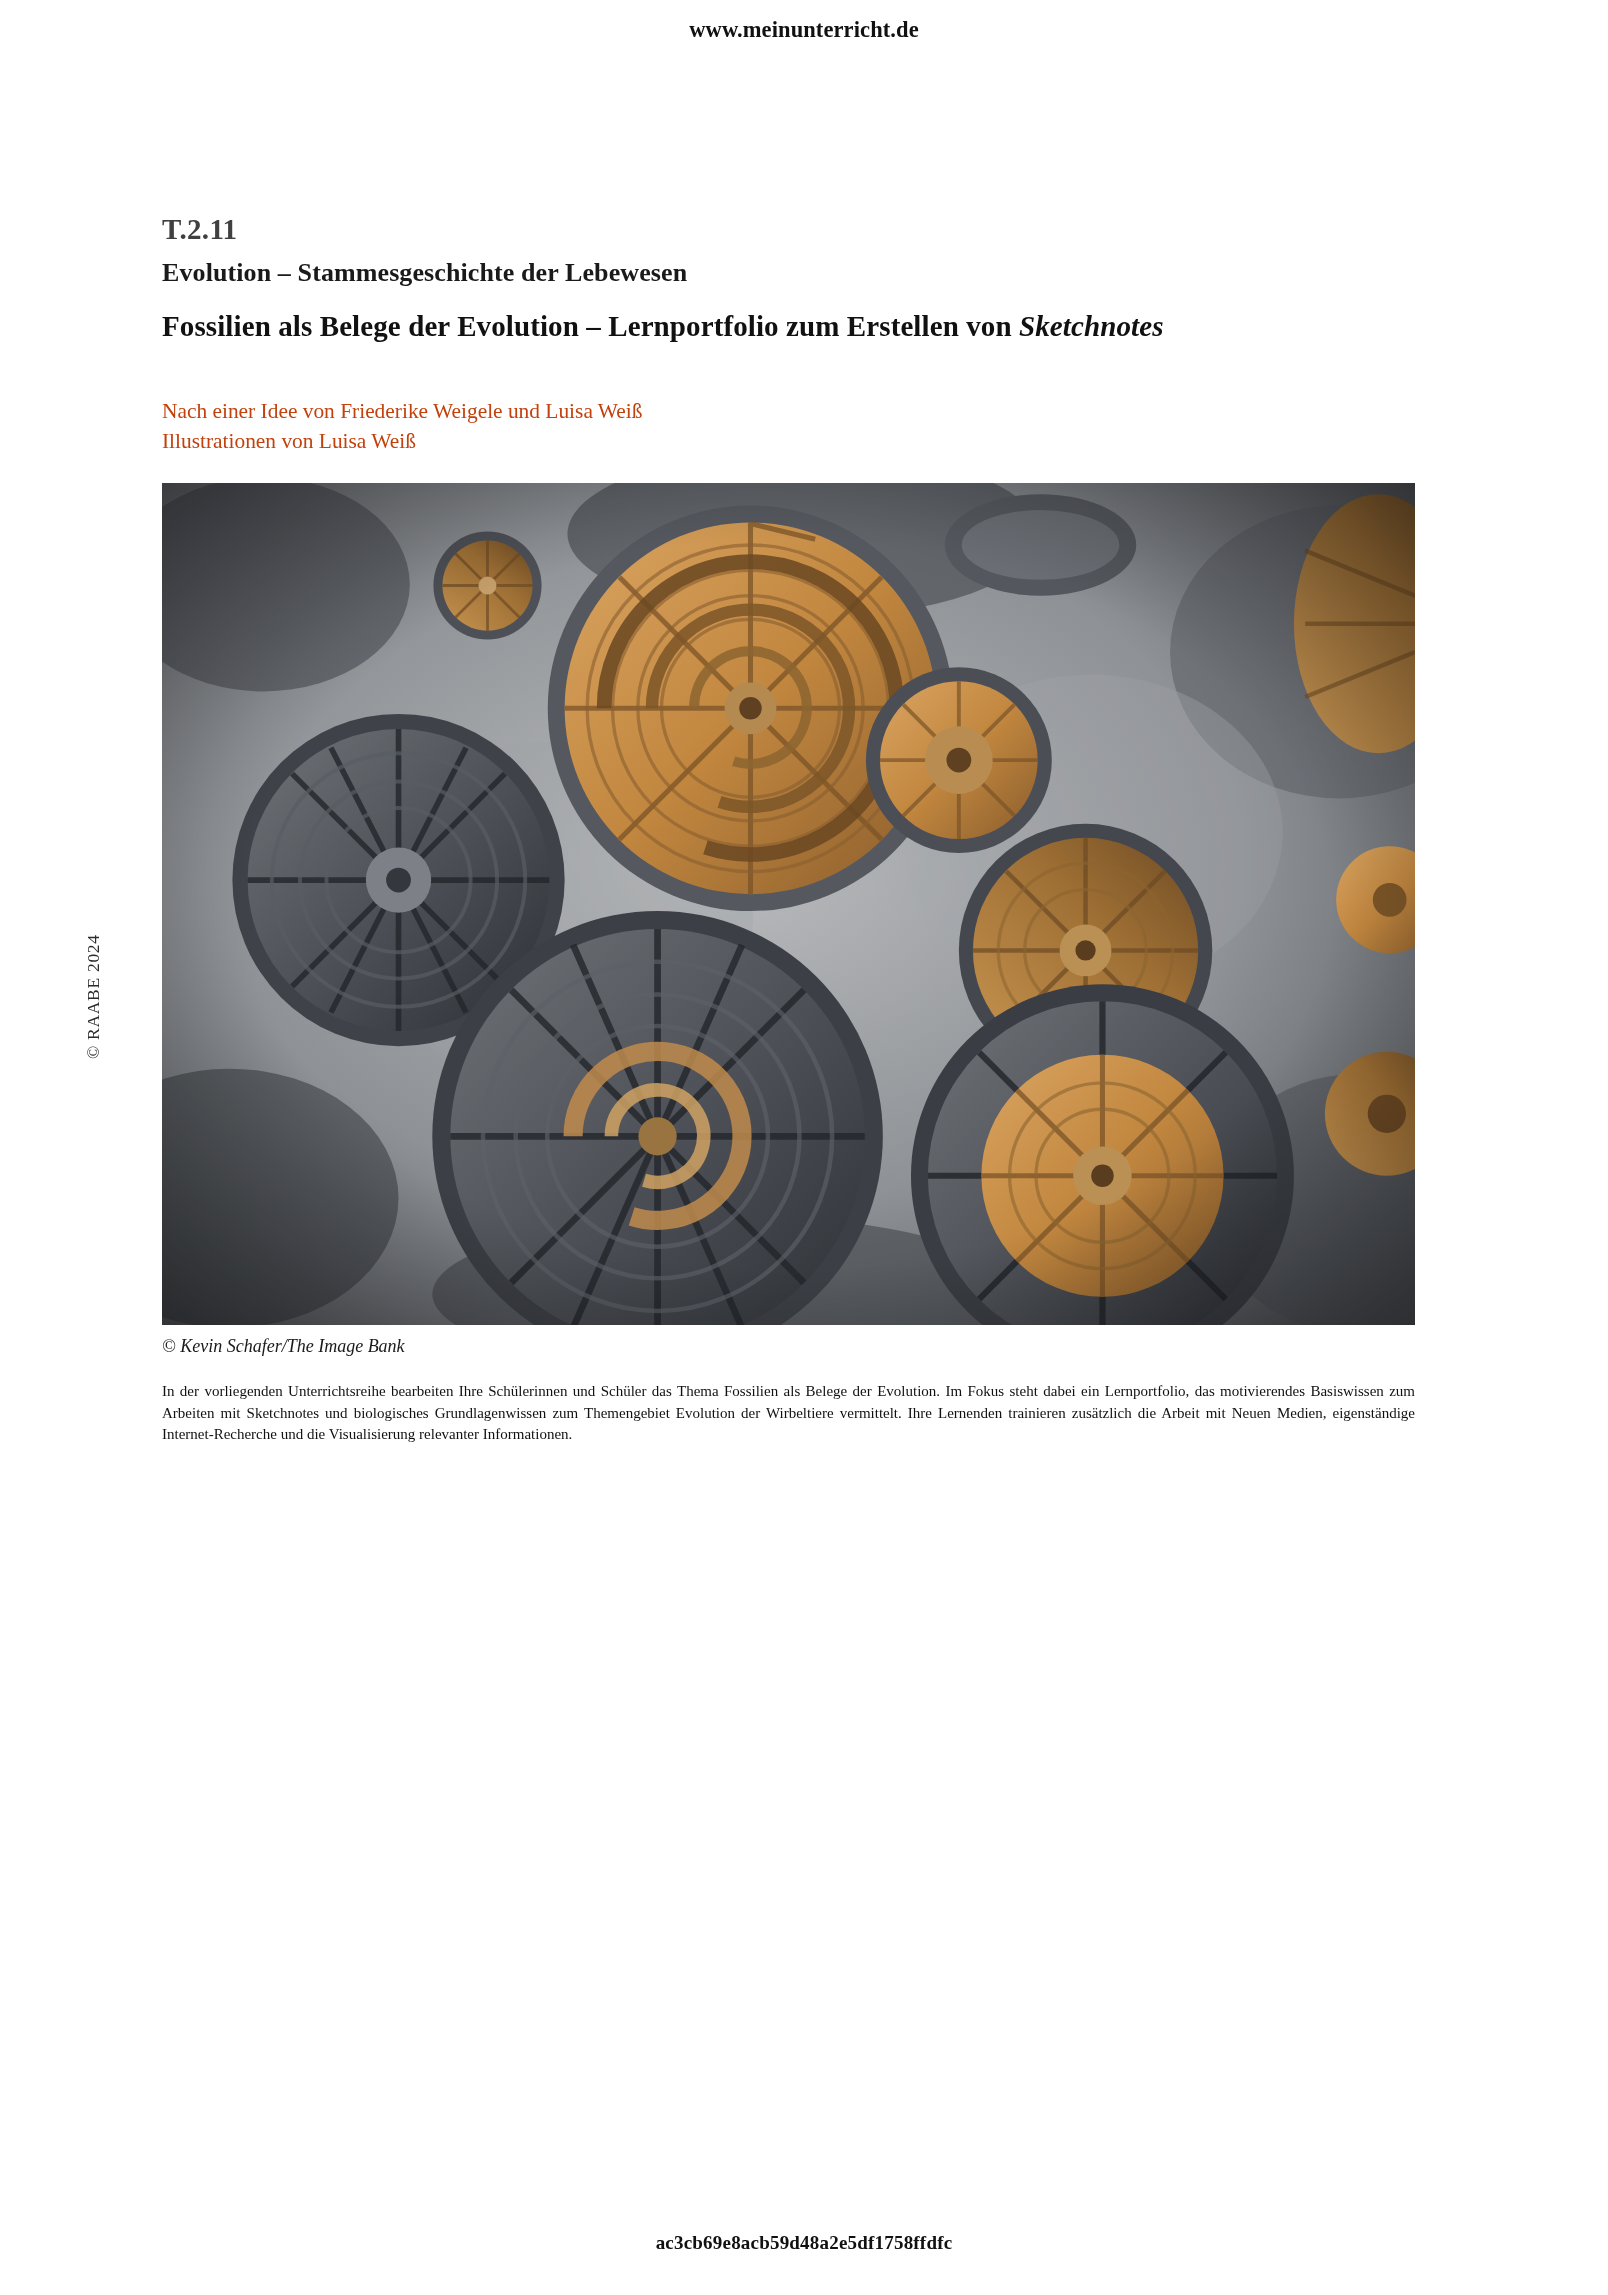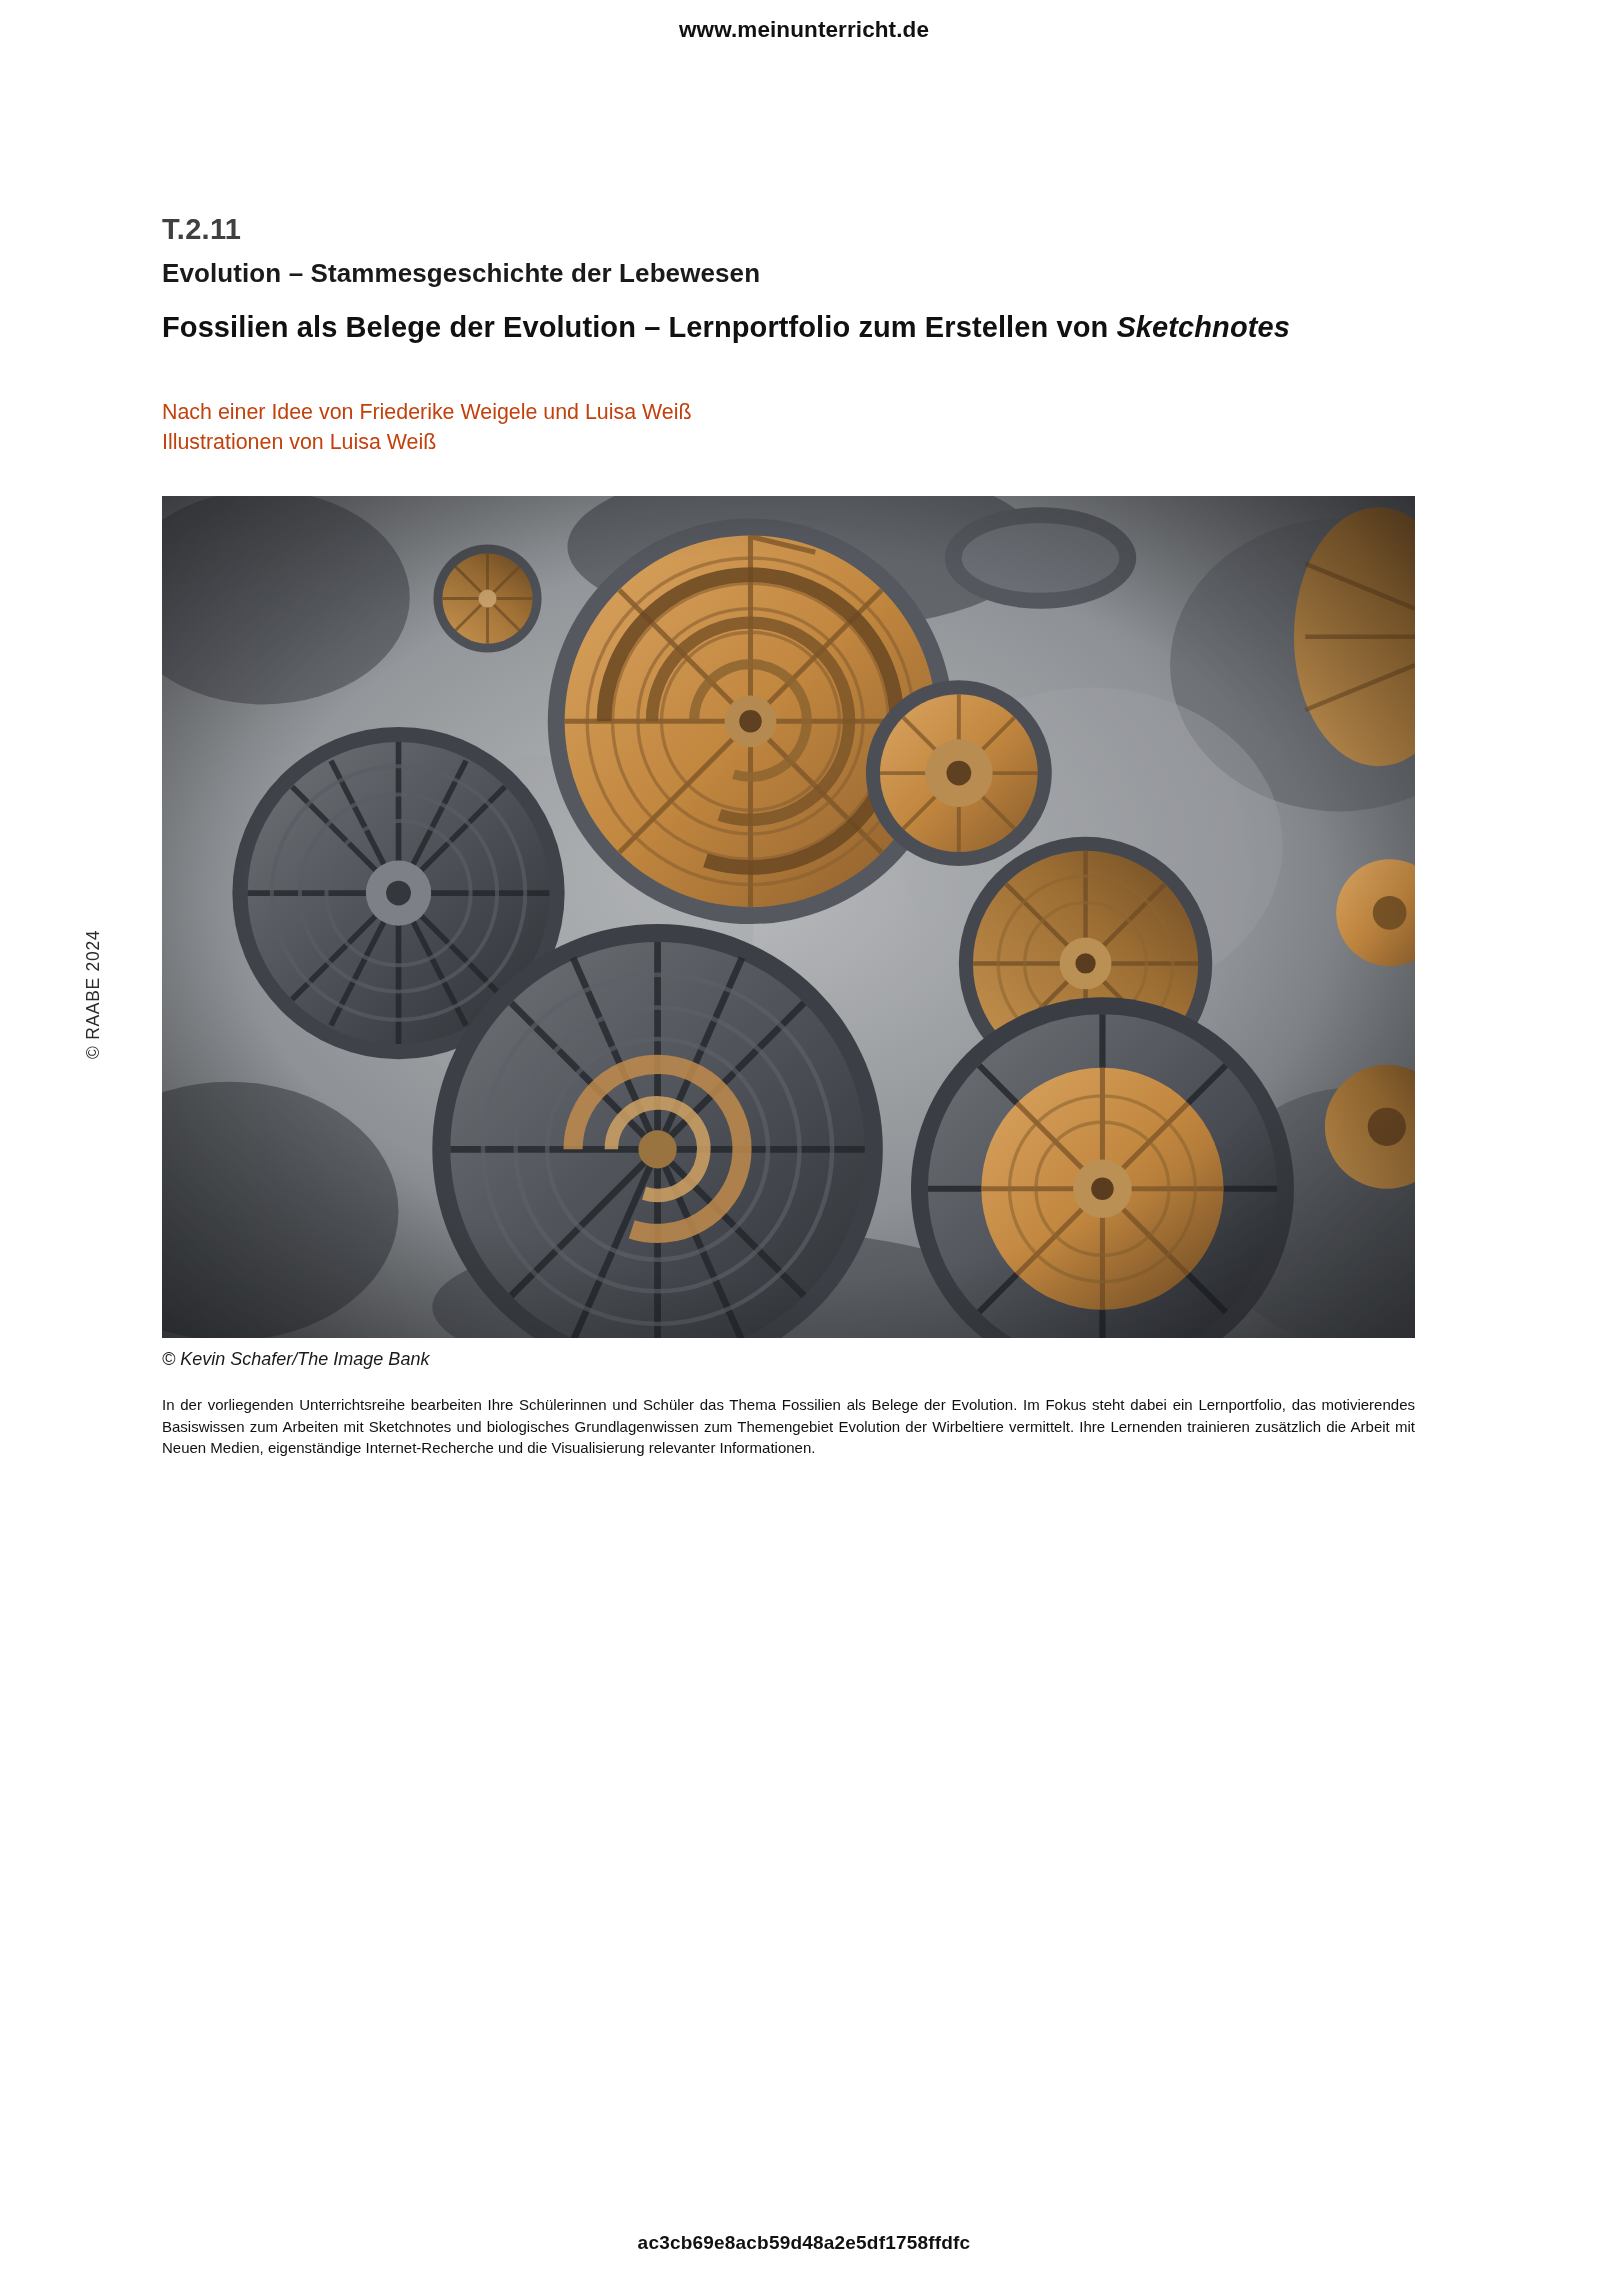--- a/index.html
+++ b/index.html
@@ -10,20 +10,21 @@
   body {
     font-family: "Liberation Sans", sans-serif;
     color: #1a1a1a;
   }
   .page {
     position: relative;
     width: 1608px;
     height: 2295px;
     background: #ffffff;
     overflow: hidden;
+    font-family: Liberation Serif, serif;
   }
 
   
   .site-url {
     position: absolute;
     top: 17px;
     left: 0;
     width: 100%;
     text-align: center;
     font-size: 22.5px;
@@ -79,21 +80,21 @@
   }
   .credits {
     margin-top: 51px;
     font-size: 21.4px;
     line-height: 1.42;
     color: #c2410c;
   }
 
   
   .figure {
-    margin-top: 38px;
+    margin-top: 26px;
     width: 1253px;
   }
   .photo {
     position: relative;
     width: 1253px;
     height: 842px;
     overflow: hidden;
     background: #6a6c70;
   }
   .photo svg { display: block; width: 100%; height: 100%; }

